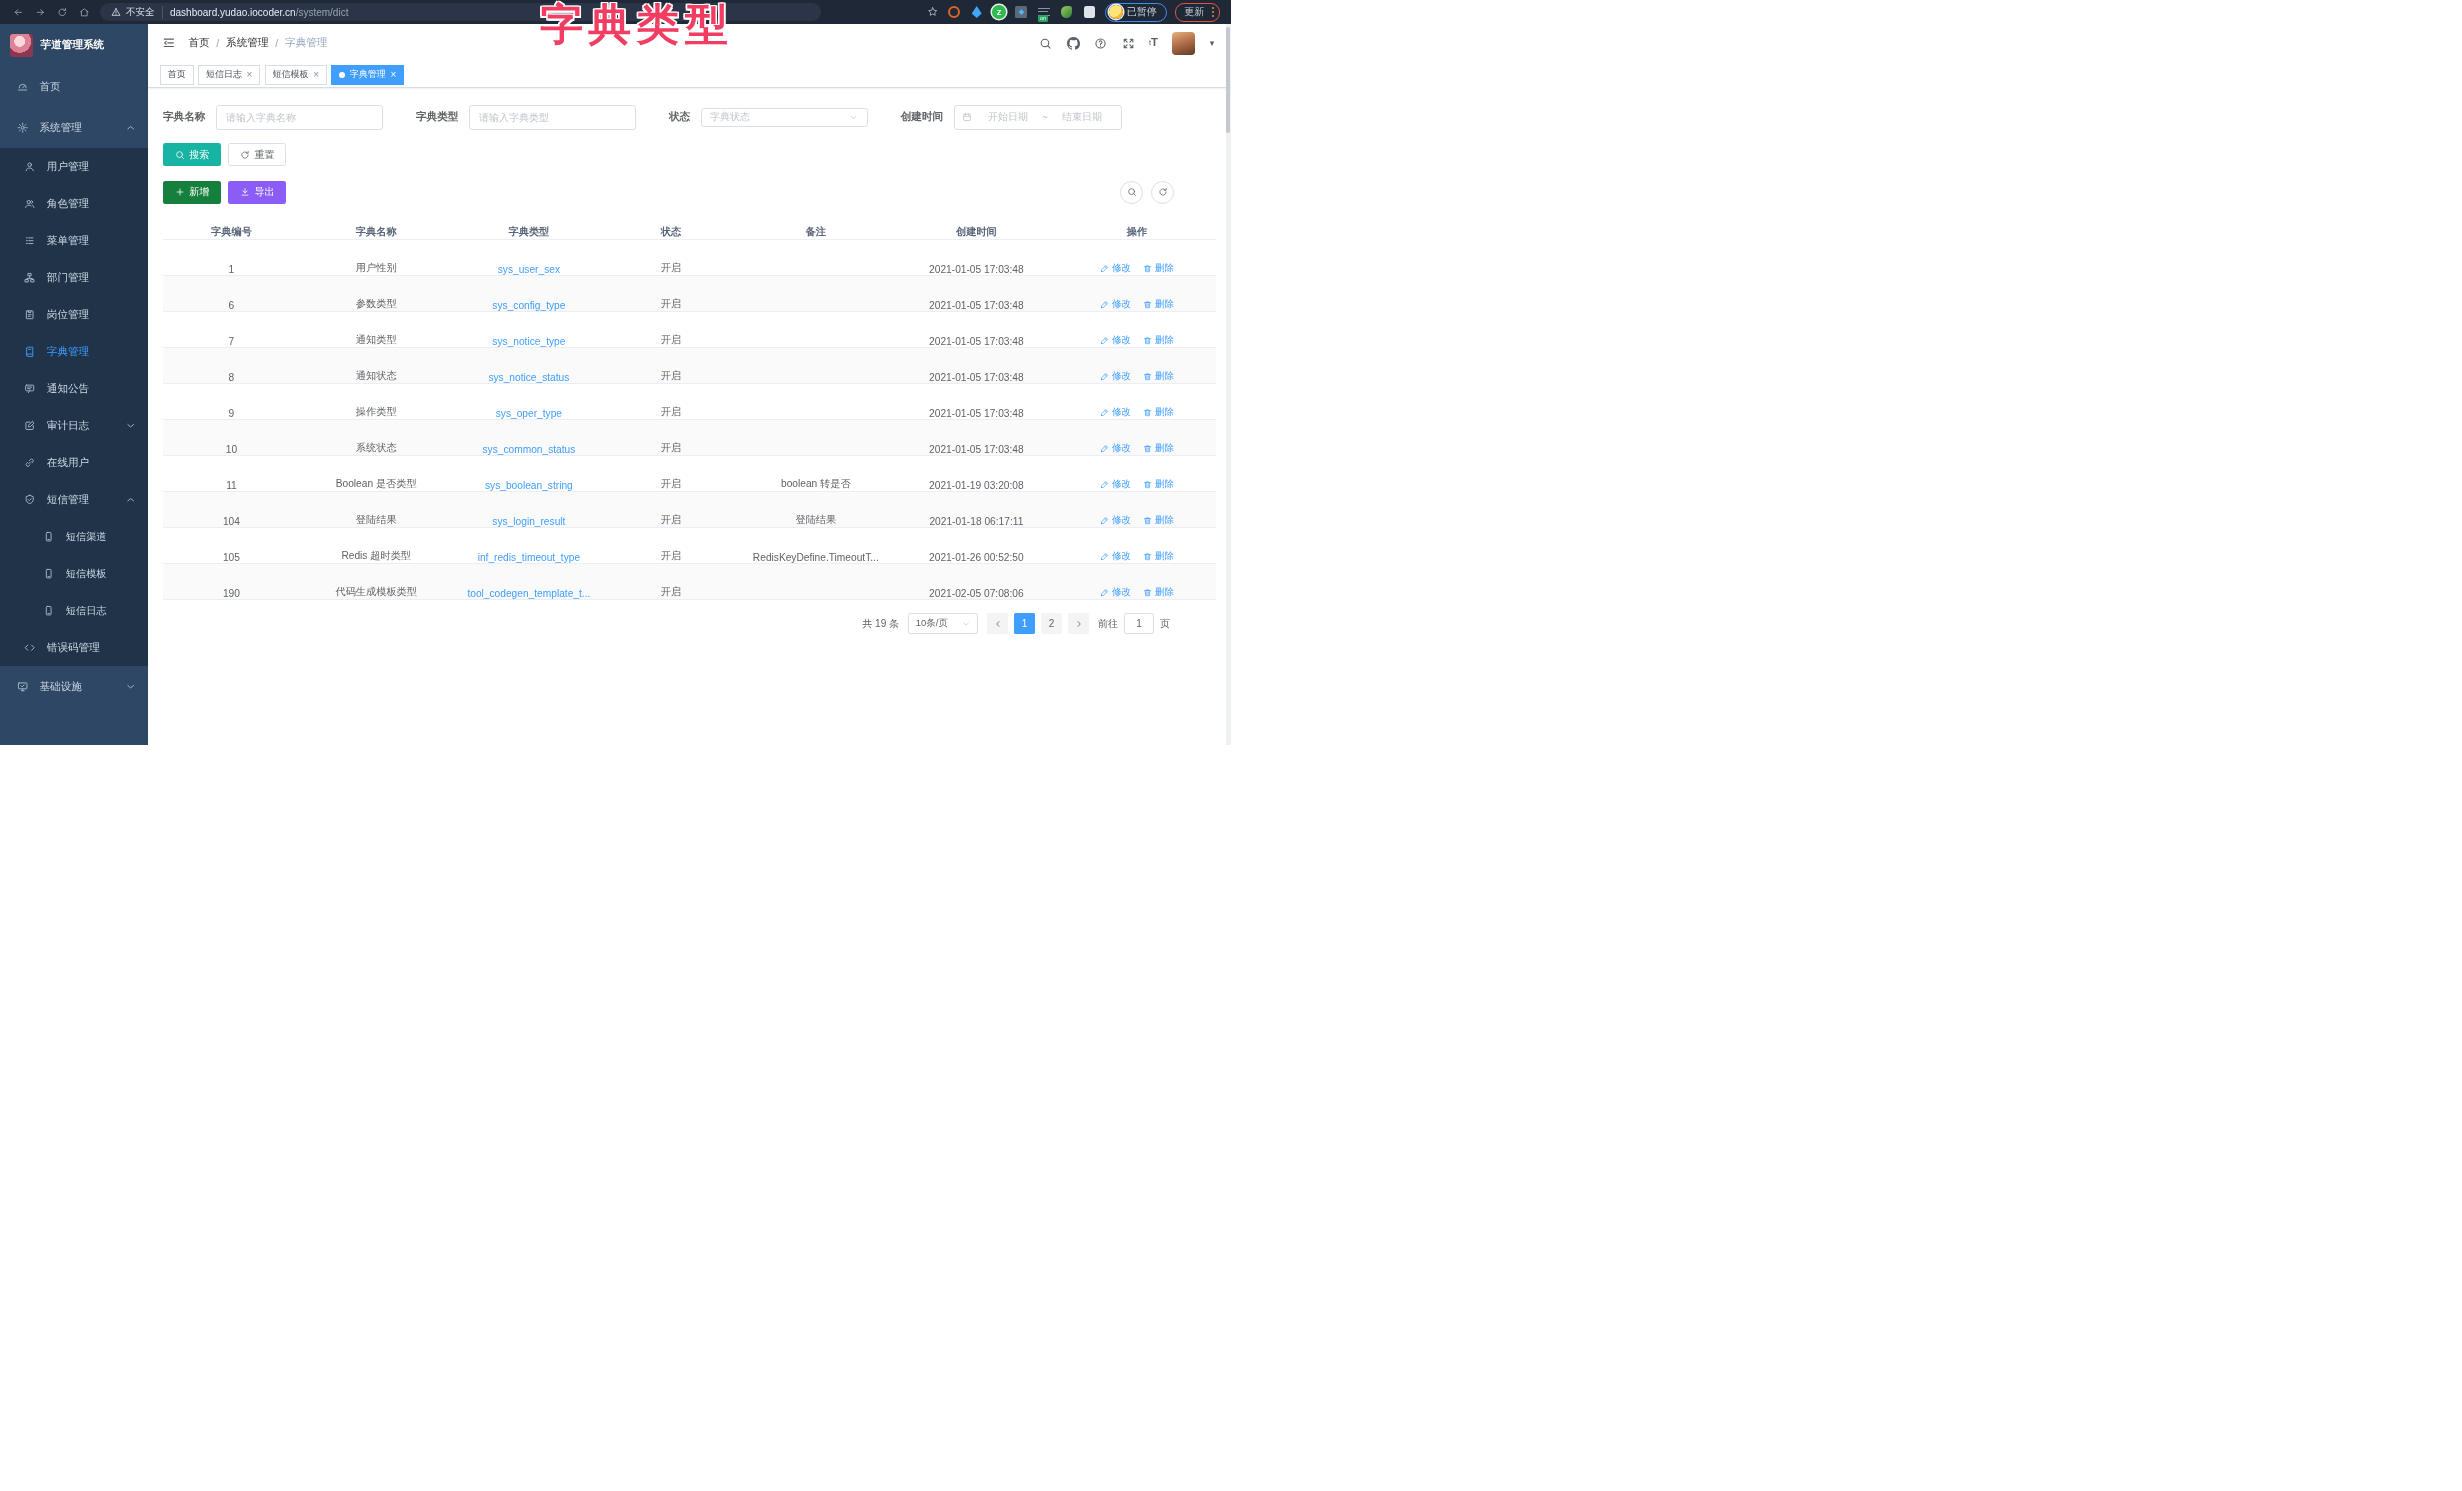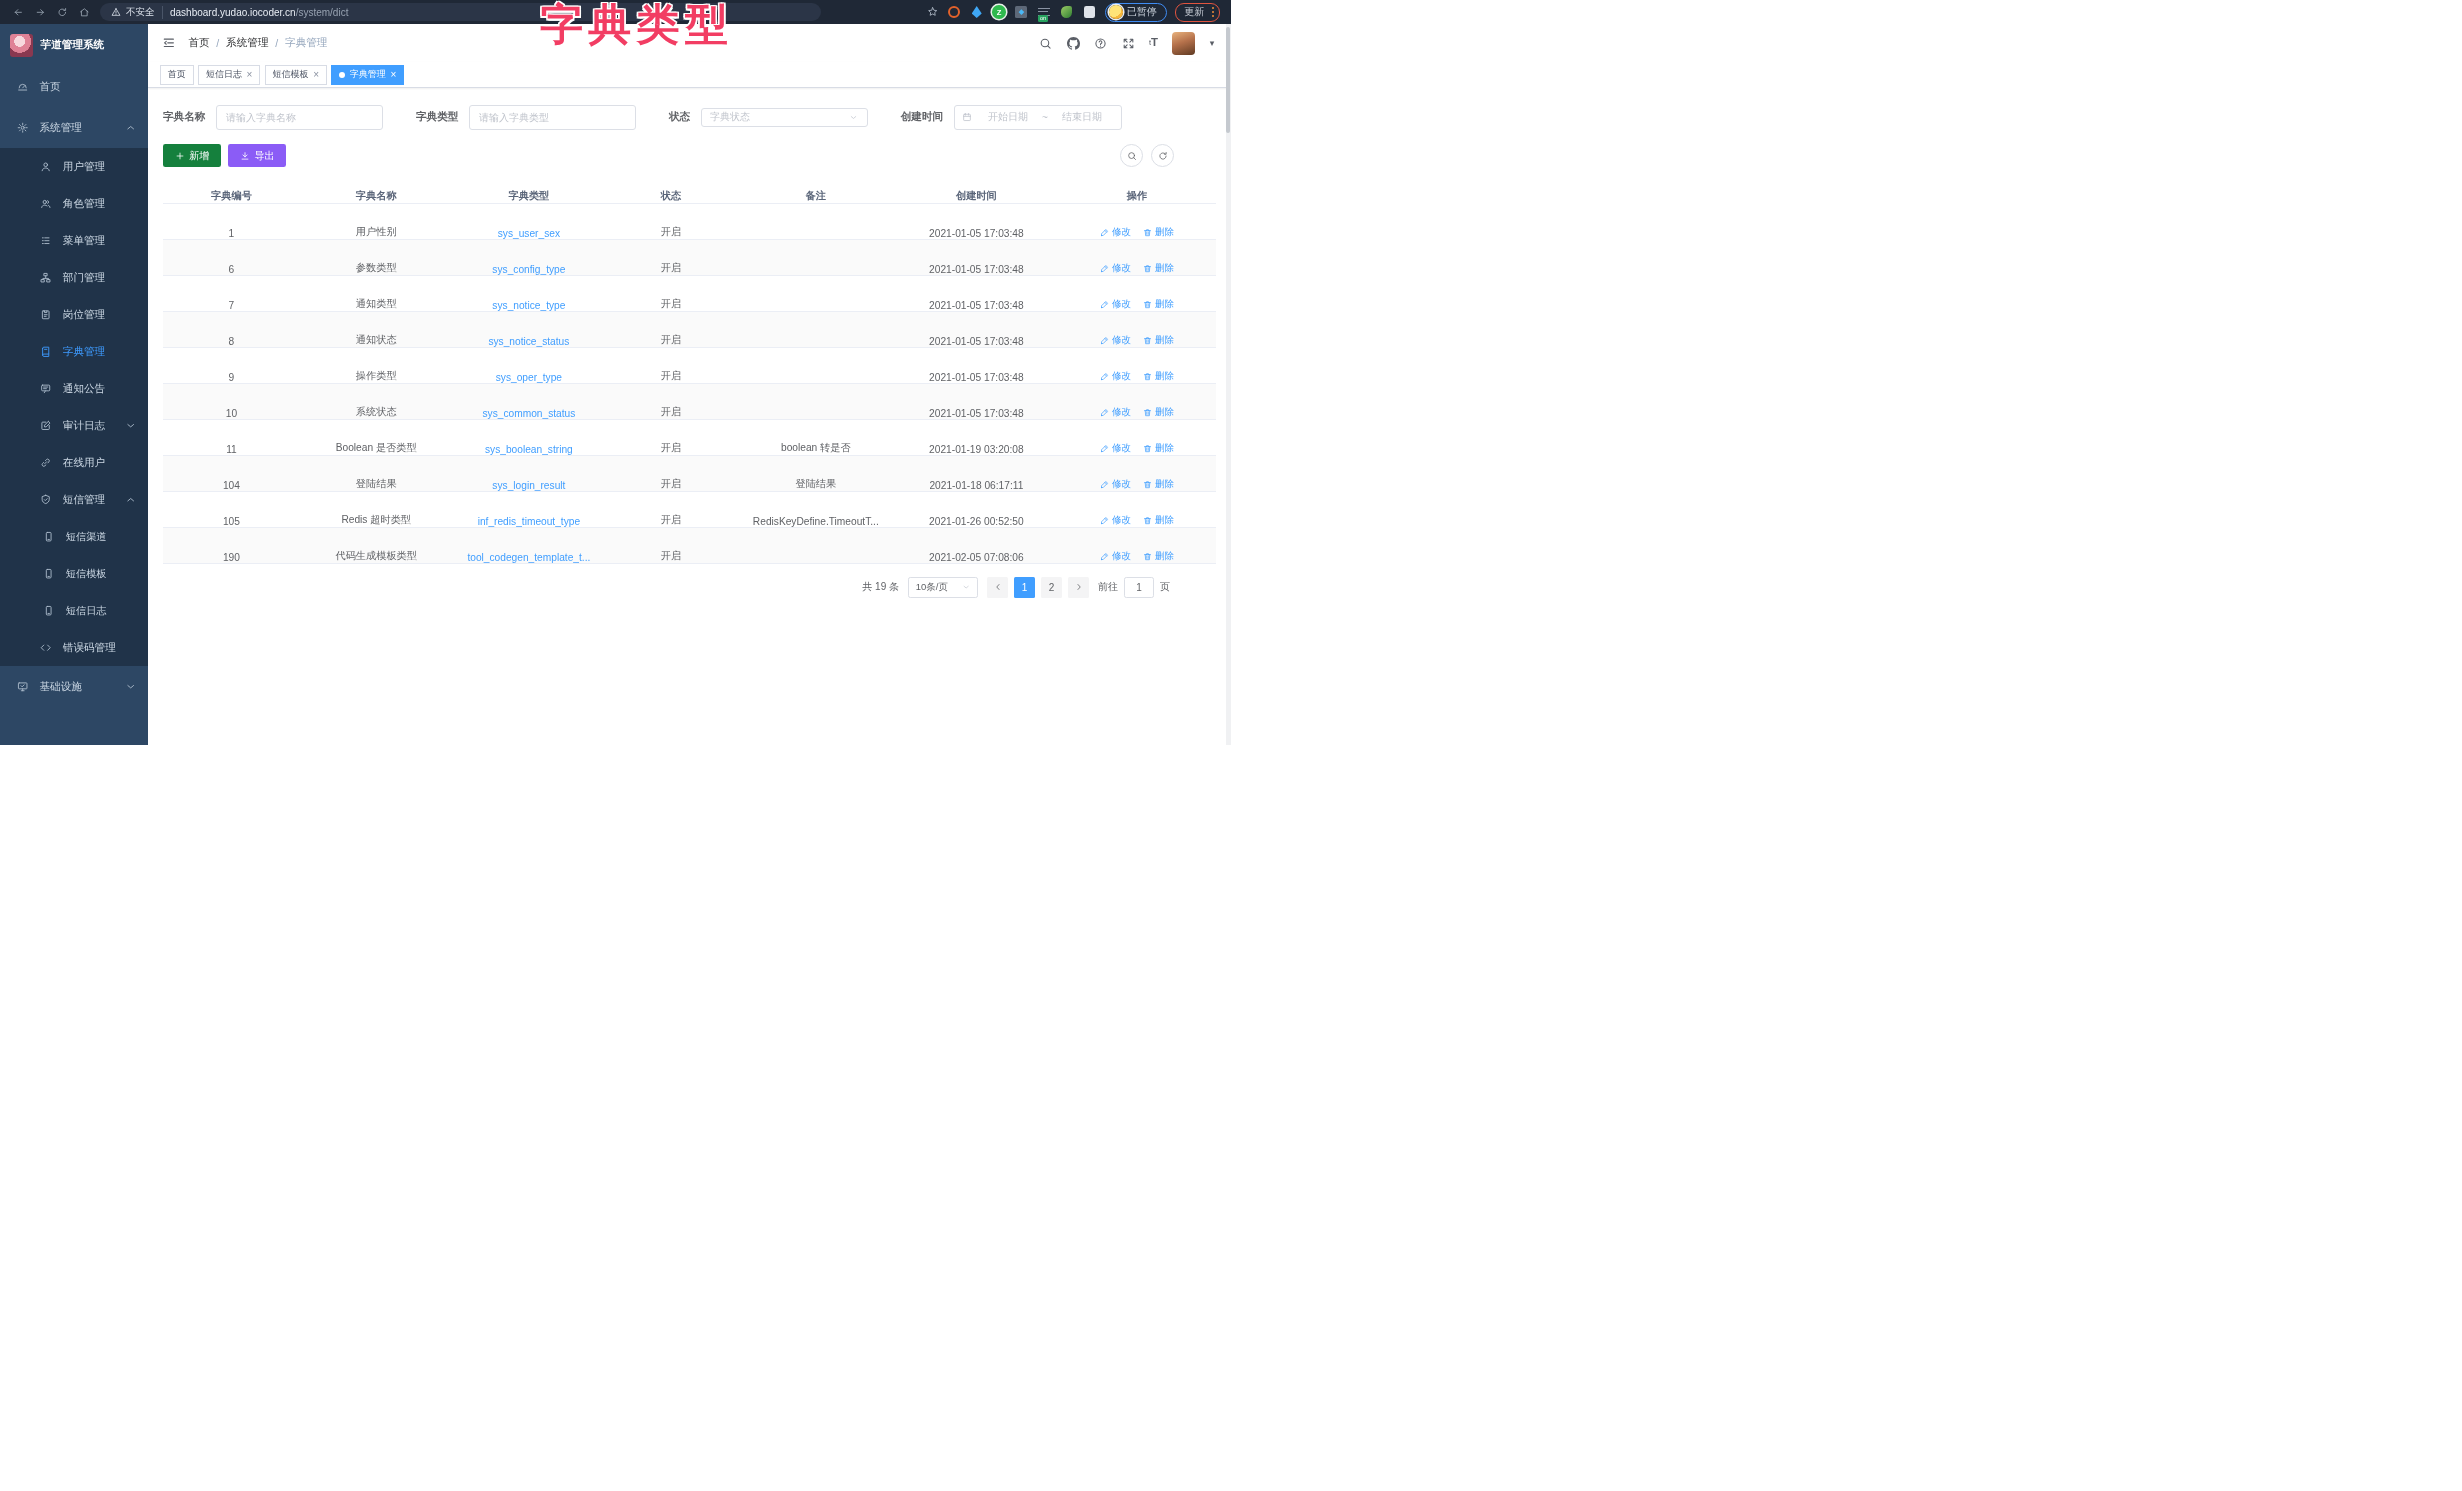--- a/index.html
+++ b/index.html
@@ -41,21 +41,21 @@
 
   
   .app{display:flex;height:721px}
   .sidebar{width:148px;flex-shrink:0;background:#2d4764;color:#ccd8e4;position:relative}
   .logo-row{height:42px;display:flex;align-items:center;gap:7.6px;padding:0 10px}
   .logo{width:23px;height:23px;border-radius:3px;flex-shrink:0;
         background:radial-gradient(circle at 42% 32%,#f7d9de 0 26%,#df8296 27% 55%,#8a3850 56% 100%)}
   .stitle{font-size:10.6px;font-weight:bold;color:#fff;white-space:nowrap}
   .sitem{display:flex;align-items:center;gap:11.4px;font-size:10.6px;position:relative;cursor:pointer;white-space:nowrap}
   .lv0{height:41px;padding-left:16.7px}
-  .lv1{height:37px;padding-left:40px}
+  .lv1{height:37px;padding-left:24px}
   .lv2{height:37px;padding-left:43px;font-size:10.2px}
   .sub{background:#203349}
   .sitem .icon{font-size:11.4px;color:#aebdcd}
   .active-item,.active-item .icon{color:#3e9bff}
   .chev{position:absolute;right:11.4px;font-size:8.3px;color:#9fb0c2}
 
   .main{flex:1;display:flex;flex-direction:column;background:#fff;min-width:0}
 
   
   .hdr{height:38px;display:flex;align-items:center;padding:0 16.7px 0 13.7px;background:#fff}
@@ -489,20 +489,39 @@
                   <path d="M4 10.5h16M8.5 3.5v4M15.5 3.5v4"></path>
                 </svg>
               </span>
             <span class="ph">开始日期</span>
             <span class="sep">~</span>
             <span class="ph">结束日期</span>
           </div>
         </div>
       </div>
 
+      <div class="btnrow">
+        <button class="btn btn-search">
+          <span class="icon">
+              <svg viewBox="0 0 24 24">
+                <circle cx="11" cy="11" r="7"></circle>
+                <path d="M20.5 20.5L16.2 16.2"></path>
+              </svg>
+            </span>
+          <span>搜索</span>
+        </button>
+        <button class="btn btn-reset">
+          <span class="icon">
+              <svg viewBox="0 0 24 24">
+                <path d="M19.5 12a7.5 7.5 0 1 1-2.2-5.3M19.5 3.5v4.2h-4.2"></path>
+              </svg>
+            </span>
+          <span>重置</span>
+        </button>
+      </div>
 
       <div class="toolrow">
         <button class="btn btn-add">
           <span class="icon">
               <svg viewBox="0 0 24 24">
                 <path d="M12 5v14M5 12h14"></path>
               </svg>
             </span>
           <span>新增</span>
         </button>

